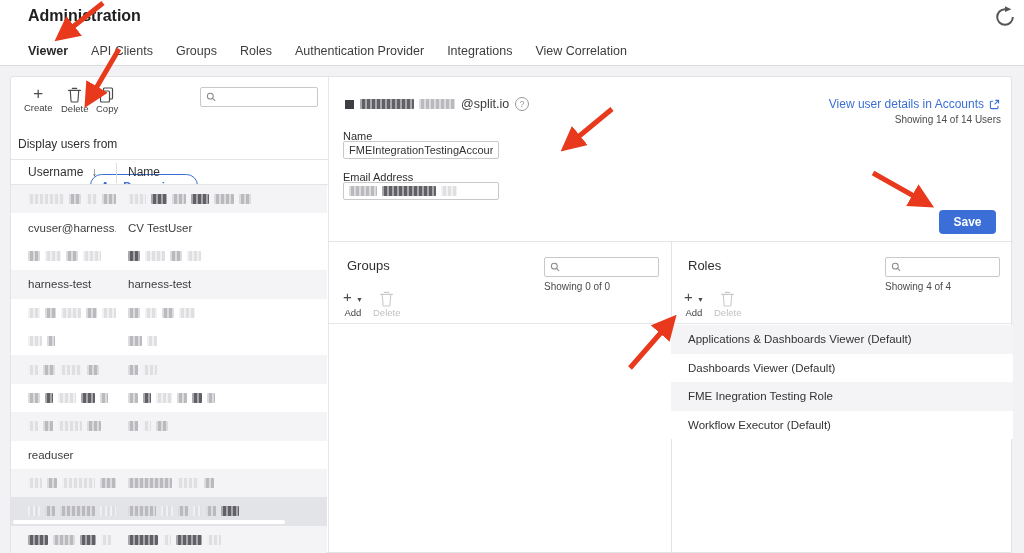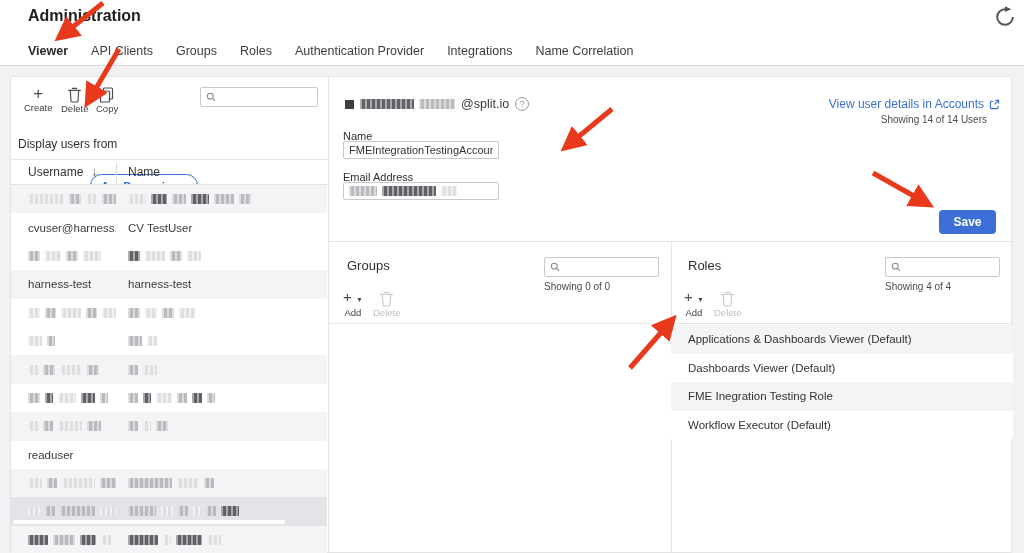--- a/index.html
+++ b/index.html
@@ -100,21 +100,21 @@
 <div id="app">
 
   <div class="abs page-title">Administration</div>
   <div class="abs" id="tabs">
       <span class="tab active">Viewer</span>
       <span class="tab">API Clients</span>
       <span class="tab">Groups</span>
       <span class="tab">Roles</span>
       <span class="tab">Authentication Provider</span>
       <span class="tab">Integrations</span>
-      <span class="tab">Name Correlation</span>
+      <span class="tab">View Correlation</span>
     </div>
   <div class="abs refresh-btn">
     <svg class="icon" width="22" height="22" viewBox="0 0 18 18">
       <path d="M9 2.6 A6.4 6.4 0 1 0 15.4 9" fill="none" stroke="#555" stroke-width="1.6"></path>
       <polygon points="9,0.2 14.2,2.6 9,5" fill="#555"></polygon>
     </svg>
   </div>
   <div class="abs hdr-divider"></div>
   <div class="abs page-bg"></div>
 
@@ -139,21 +139,21 @@
       <div class="tool-label">Copy</div>
     </div>
 
     <div class="abs search-box" style="left:189px; top:10px; width:118px;">
       <svg class="icon" width="12" height="12" viewBox="0 0 12 12">
         <circle cx="5" cy="5" r="3.4" fill="none" stroke="#8a8a8f" stroke-width="1.2"></circle>
         <line x1="7.6" y1="7.6" x2="10.6" y2="10.6" stroke="#8a8a8f" stroke-width="1.2"></line>
       </svg>
       <input type="text" style="">
     </div>
-    <div class="abs showing" style="right:24px; top:37px;">Showing 14 of 14 Users</div>
+    <div class="abs showing" style="right:10px; top:37px;">Showing 14 of 14 Users</div>
 
     <div class="abs display-label" style="left:7px; top:60px;">Display users from</div>
     <div class="abs dropdown" style="left:79px; top:53px;margin-top:44px;">
       <span>AppDynami...</span>
       <span class="caret">▼</span>
     </div>
 
     <div class="grid-head">
       <span style="padding-left:17px;">Username</span>
       <span style="margin-left:8px; font-size:12px; color:#555;">↓</span>

